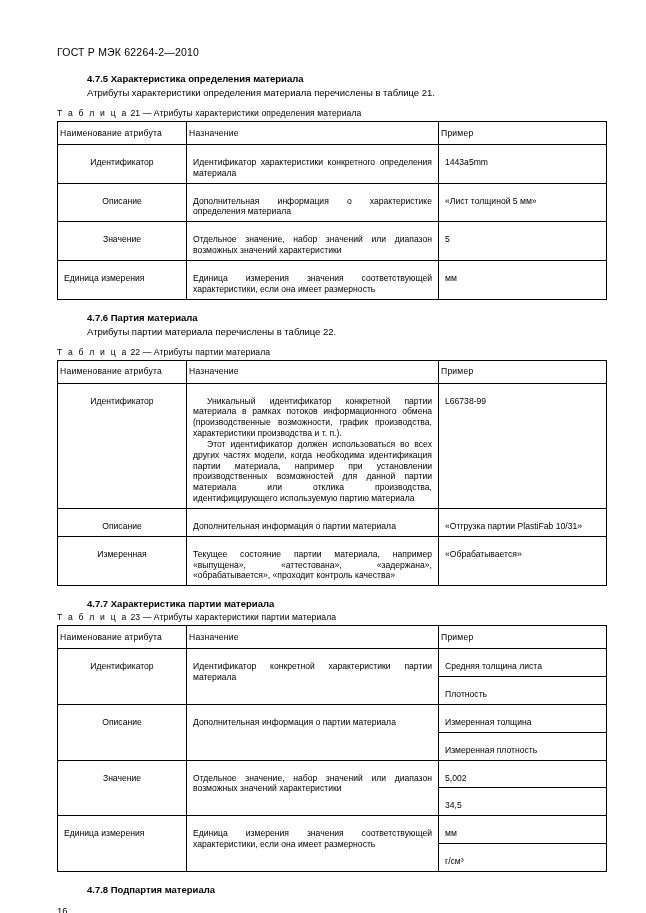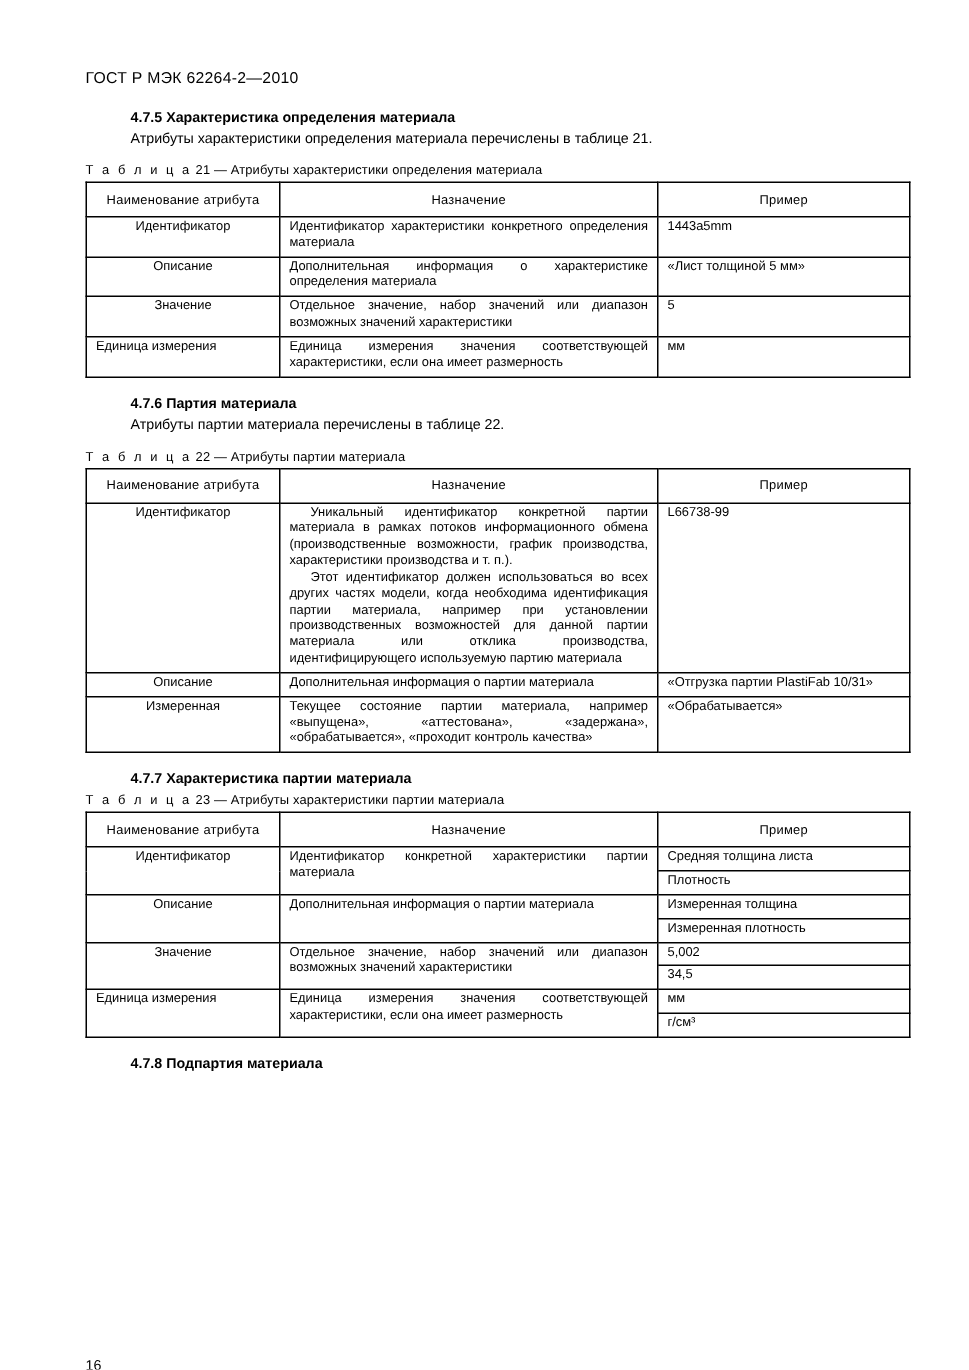--- a/index.html
+++ b/index.html
@@ -59,25 +59,25 @@
     border-collapse: collapse;
     width: 534px;
     table-layout: fixed;
     margin-bottom: 12px;
   }
   table.doc td, table.doc th {
     border: 1px solid #000000;
     font-size: 8.6px;
     font-weight: normal;
     vertical-align: top;
-    padding: 0 6px 4px 6px;
+    padding: 12px 6px 4px 6px;
     line-height: 1.26;
   }
   table.doc thead td {
-    text-align: center;
+    text-align: left;
     vertical-align: middle;
     padding: 4px 2px;
     letter-spacing: 0.2px;
     height: 14px;
   }
   td.c1 { width: 124px; text-align: center; }
   td.c2 { width: 247px; }
   td.c3 { width: 163px; }
   td.cell-name { text-align: center; vertical-align: middle; }
   td.cell-desc { text-align: justify; text-align-last: left; }

